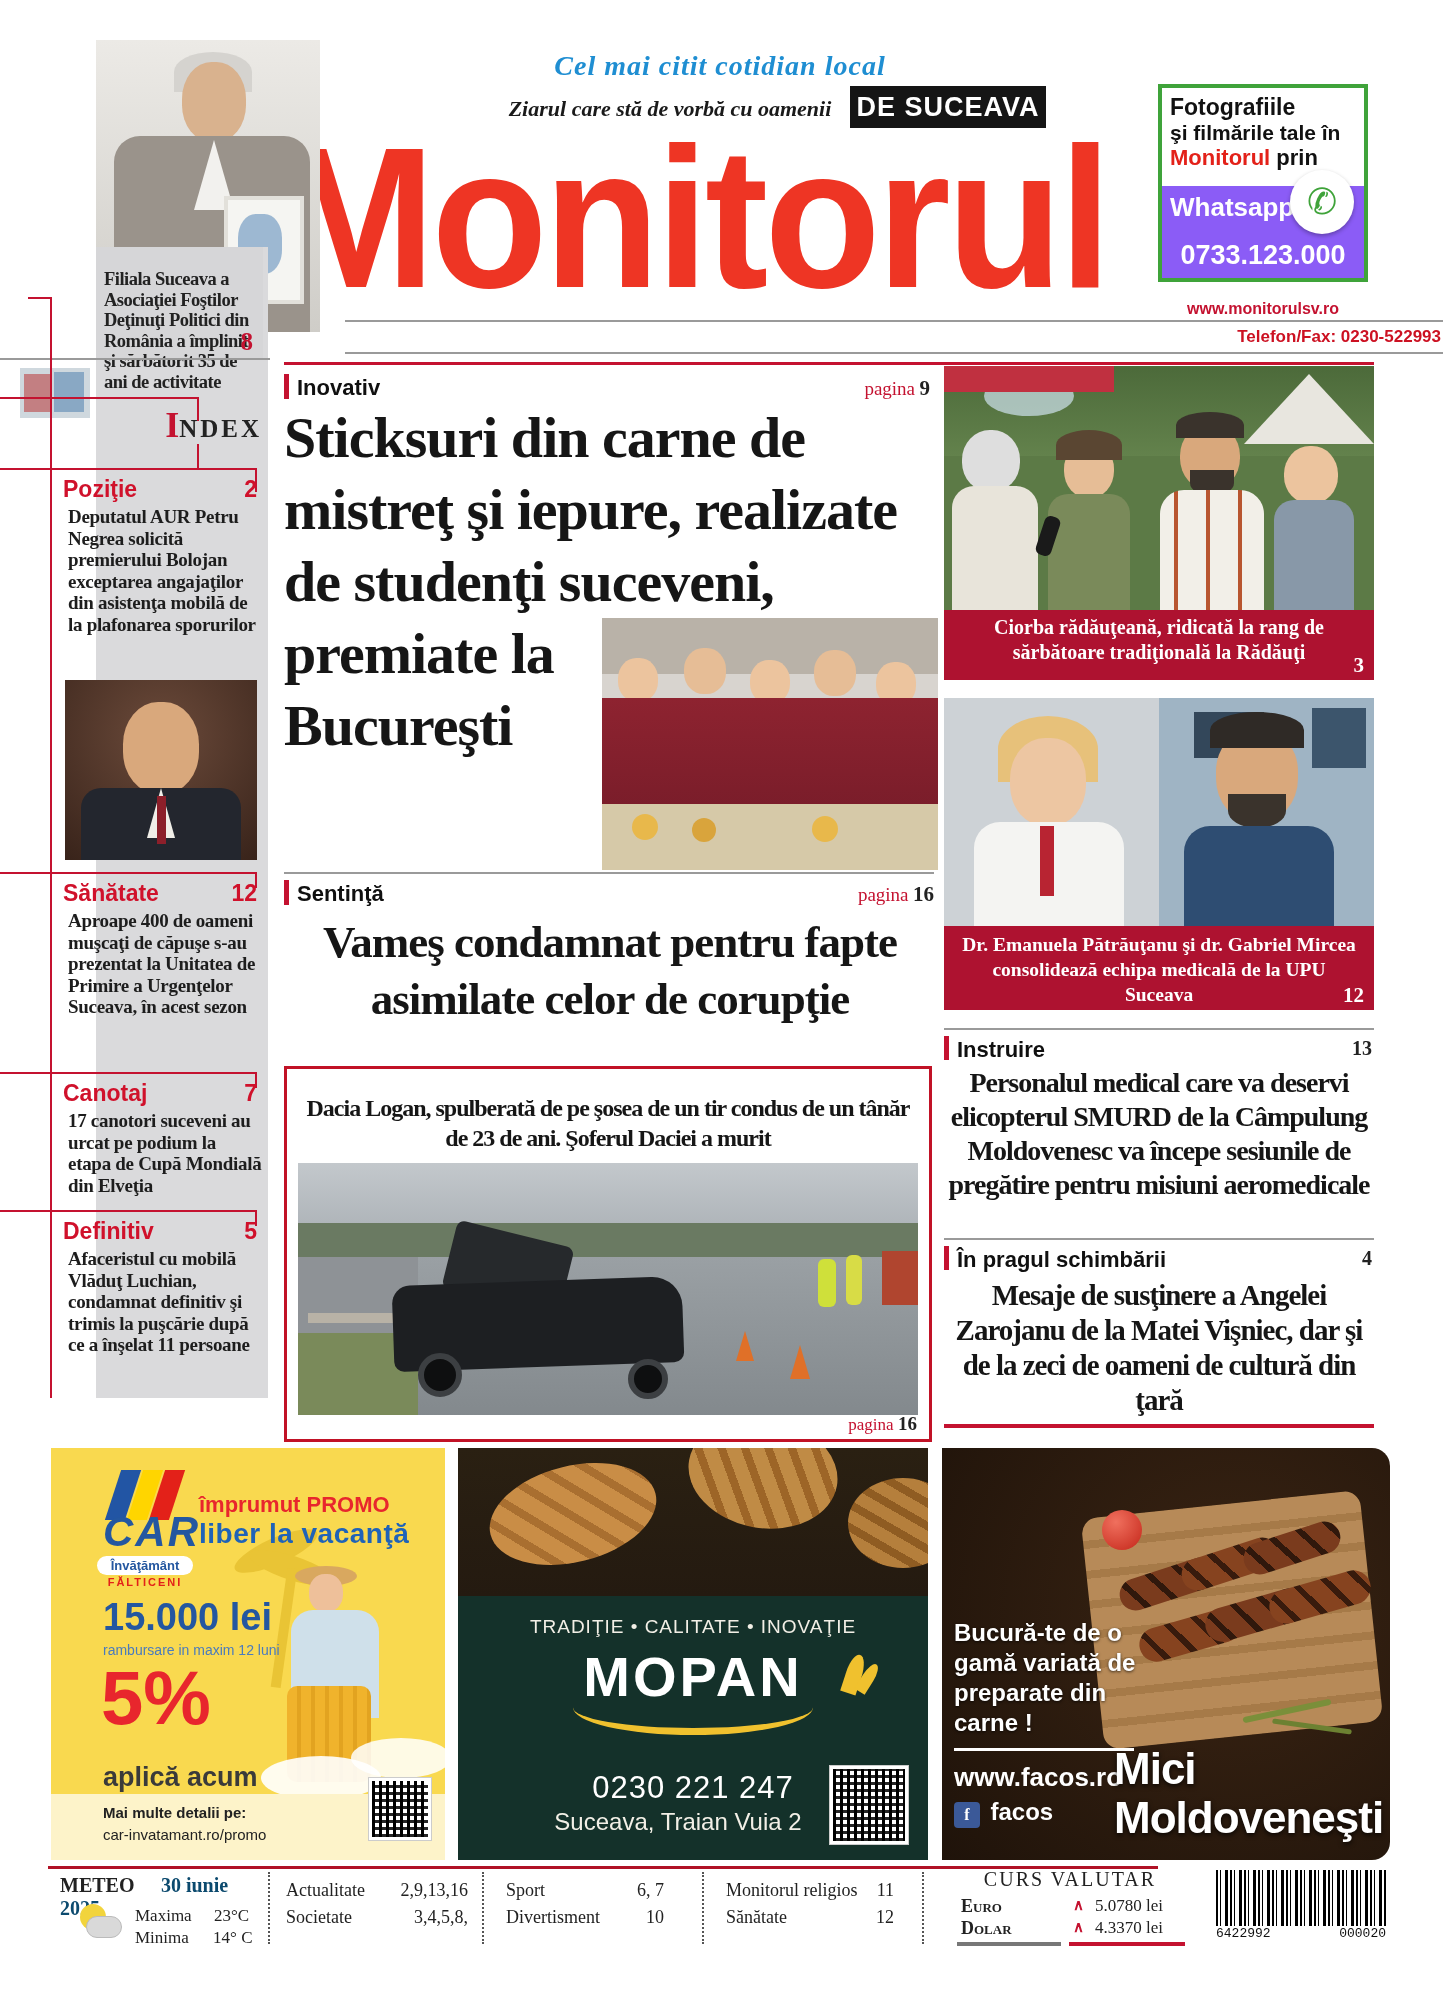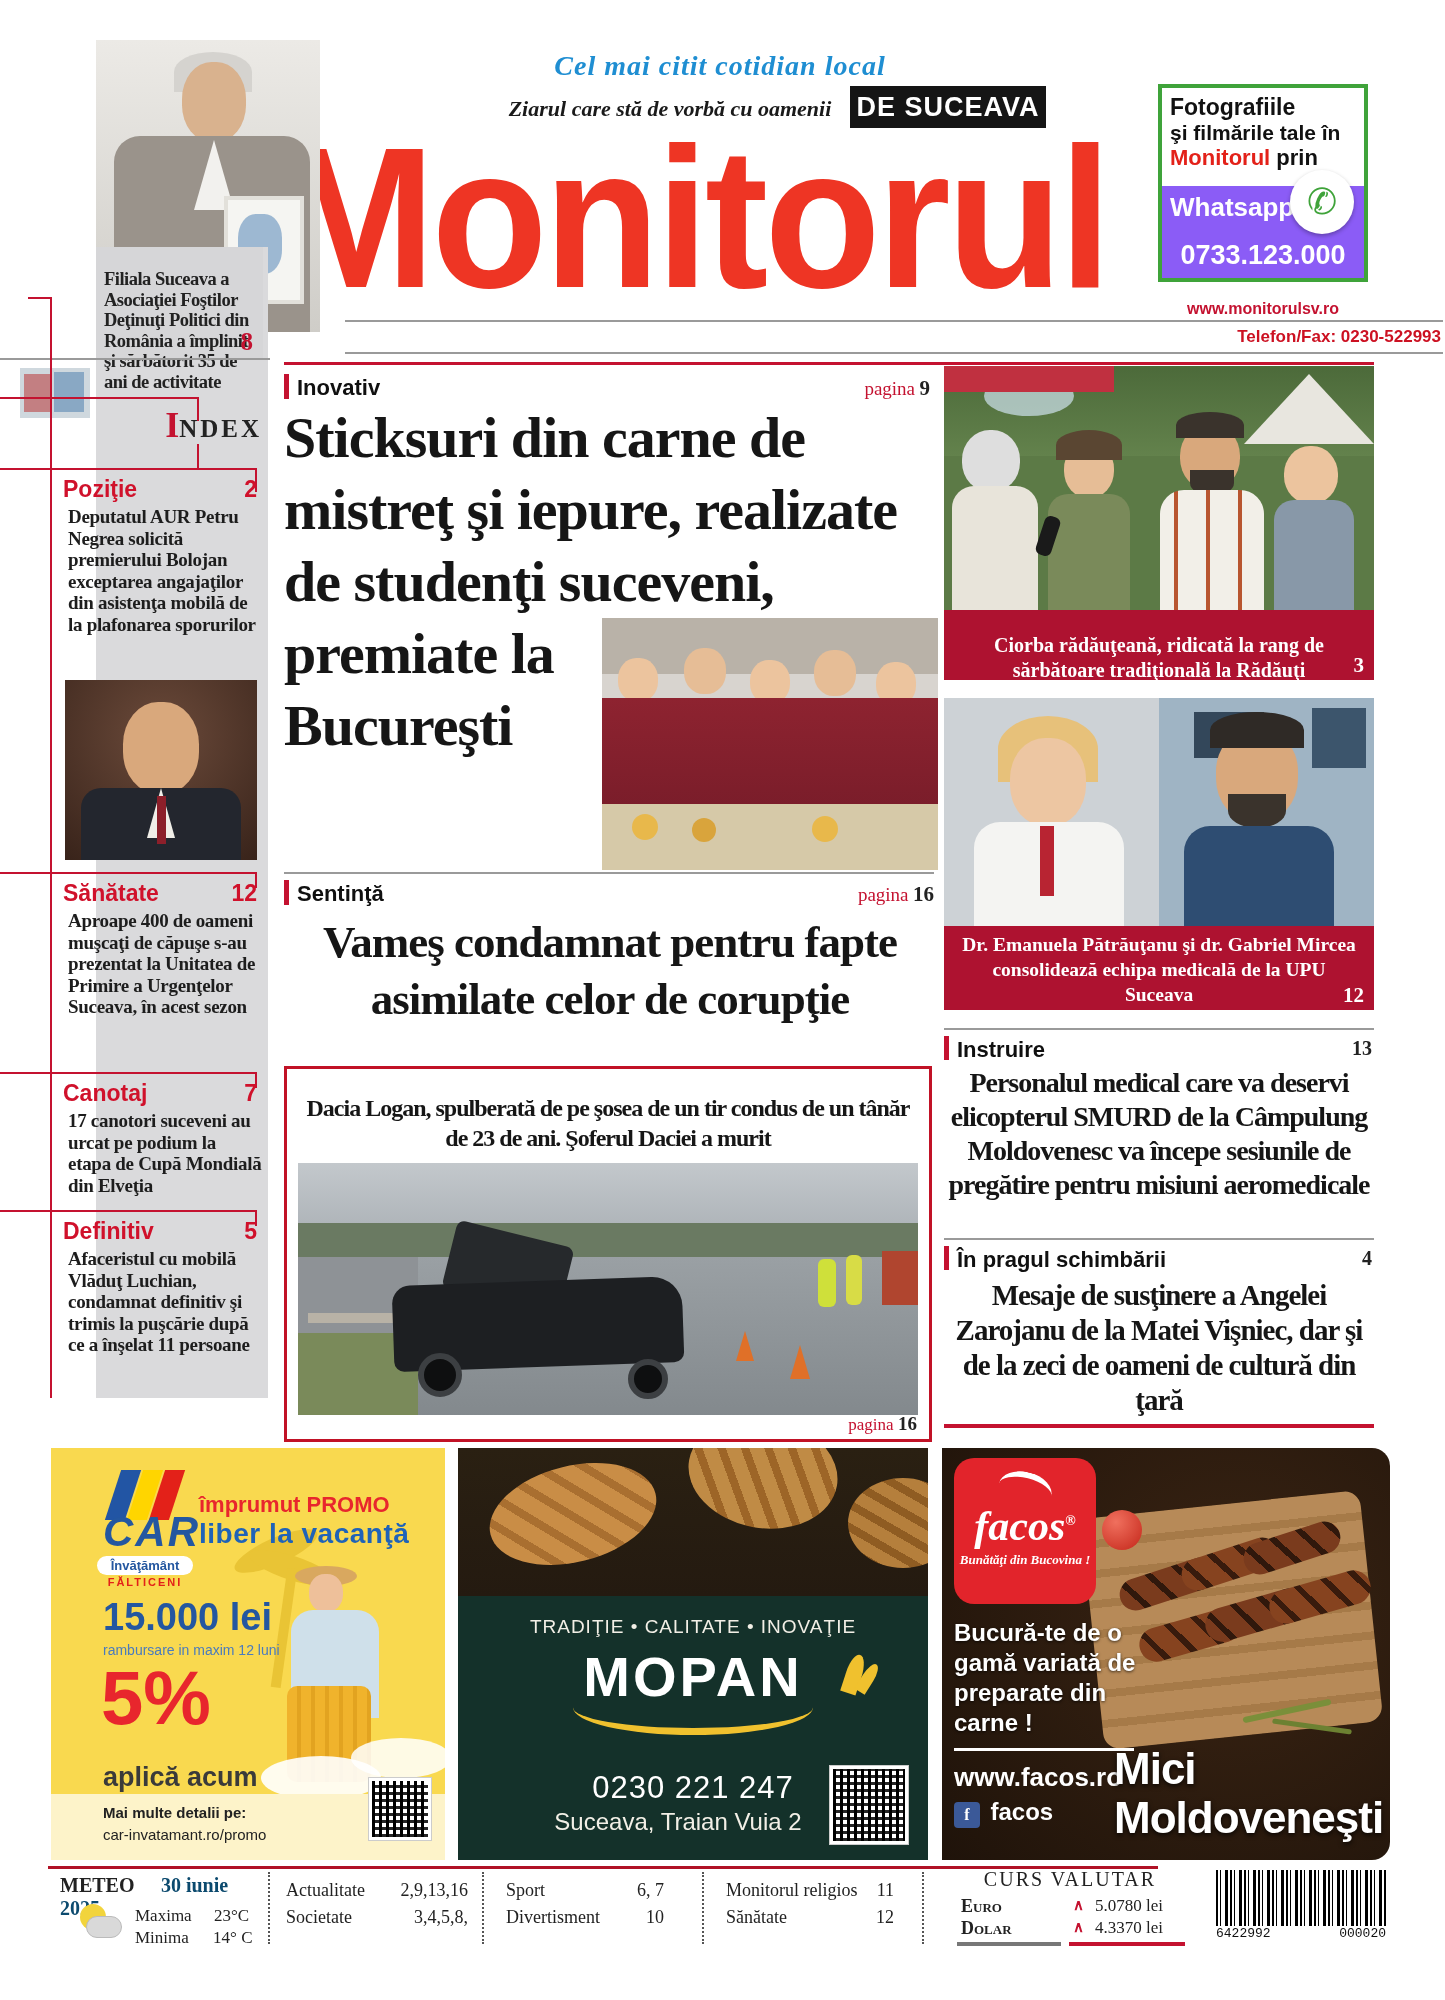--- a/index.html
+++ b/index.html
@@ -207,21 +207,21 @@
   <div class="sh" style="left:104px;top:128px;width:82px;height:116px;border-radius:20px 20px 0 0;background:#7a8a5a"></div>
   <div class="sh" style="left:96px;top:150px;width:16px;height:40px;background:#1a1a1a;border-radius:6px;transform:rotate(18deg)"></div>
   <div class="sh" style="left:236px;top:58px;width:60px;height:66px;border-radius:48%;background:#d9a87c"></div>
   <div class="sh" style="left:232px;top:46px;width:68px;height:26px;border-radius:50% 50% 0 0;background:#3a332c"></div>
   <div class="sh" style="left:246px;top:104px;width:44px;height:26px;border-radius:0 0 50% 50%;background:#3a332c"></div>
   <div class="sh" style="left:216px;top:124px;width:104px;height:120px;border-radius:24px 24px 0 0;
        background:repeating-linear-gradient(90deg,#f2efe8 0 14px,#b8552f 14px 18px,#f2efe8 18px 32px)"></div>
   <div class="sh" style="left:340px;top:80px;width:54px;height:58px;border-radius:48%;background:#ecc49e"></div>
   <div class="sh" style="left:330px;top:134px;width:80px;height:110px;border-radius:20px 20px 0 0;background:#8898a8"></div>
 </div>
-<div class="cap" style="left:944px;top:610px;width:430px;height:70px;box-sizing:border-box;padding:23px 26px 0">
+<div class="cap" style="left:944px;top:610px;width:430px;height:70px;box-sizing:border-box;padding:5px 26px 0">
   <span style="font-size:20px;line-height:25px">Ciorba rădăuţeană, ridicată la rang de sărbătoare tradiţională la Rădăuţi</span>
   <span class="cappg">3</span>
 </div>
 
 <div class="ph" style="left:944px;top:698px;width:430px;height:228px;background:#cdd2d6">
   <div class="sh" style="left:215px;top:0;width:215px;height:228px;background:#9fb4c4"></div>
   <div class="sh" style="left:250px;top:14px;width:70px;height:46px;background:#33475a"></div>
   <div class="sh" style="left:368px;top:10px;width:54px;height:60px;background:#3c556c"></div>
   <div class="sh" style="left:54px;top:18px;width:100px;height:66px;border-radius:50% 50% 0 0;background:#e7c17a"></div>
   <div class="sh" style="left:66px;top:40px;width:76px;height:88px;border-radius:46%;background:#edc6a2"></div>
@@ -316,27 +316,20 @@
        background:repeating-linear-gradient(60deg,#7a3b1d 0 18px,#30180c 18px 24px)"></div>
   <div class="sh" style="left:196px;top:170px;width:104px;height:34px;border-radius:17px;transform:rotate(-16deg);
        background:repeating-linear-gradient(60deg,#86431f 0 18px,#381b0d 18px 24px)"></div>
   <div class="sh" style="left:262px;top:150px;width:104px;height:34px;border-radius:17px;transform:rotate(-16deg);
        background:repeating-linear-gradient(60deg,#7a3b1d 0 18px,#30180c 18px 24px)"></div>
   <div class="sh" style="left:326px;top:132px;width:104px;height:34px;border-radius:17px;transform:rotate(-16deg);
        background:repeating-linear-gradient(60deg,#86431f 0 18px,#381b0d 18px 24px)"></div>
   <div class="sh" style="left:300px;top:260px;width:90px;height:6px;background:#7a8f3a;border-radius:3px;transform:rotate(-12deg)"></div>
   <div class="sh" style="left:330px;top:276px;width:80px;height:5px;background:#6c8132;border-radius:3px;transform:rotate(8deg)"></div>
 
-  <div class="sh" style="left:12px;top:10px;width:142px;height:146px;border-radius:20px;background:#e2242b;text-align:center">
-    <div class="sh" style="left:44px;top:14px;width:54px;height:30px;border-top:6px solid #fff;border-radius:50%;transform:rotate(14deg)"></div>
-    <div class="ser b i wt" style="font-size:42px;margin-top:44px">
-      <span>facos</span><span style="font-size:14px;vertical-align:super">®</span>
-    </div>
-    <div class="ser b i wt" style="font-size:13px;margin-top:2px">Bunătăţi din Bucovina !</div>
-  </div>
   <div class="sh b wt" style="left:12px;top:170px;width:185px;font-size:24px;line-height:30px;text-shadow:0 1px 3px rgba(0,0,0,.7)">Bucură-te de o gamă variată de preparate din carne !</div>
   <div class="sh" style="left:12px;top:300px;width:180px;height:3px;background:#fff"></div>
   <div class="sh b wt" style="left:12px;top:314px;font-size:26px">www.facos.ro</div>
   <div class="sh" style="left:12px;top:350px">
     <span style="display:inline-block;width:26px;height:26px;background:#3b5998;color:#fff;font-weight:bold;
                  text-align:center;line-height:26px;border-radius:4px;font-family:'Liberation Serif',serif">f</span>
     <span class="b wt" style="font-size:24px;margin-left:6px">facos</span>
   </div>
   <div class="sh b wt" style="left:172px;top:296px;width:270px;font-size:44px;line-height:49px;letter-spacing:-1px;text-shadow:0 2px 5px rgba(0,0,0,.8)">Mici Moldoveneşti</div>
 </div>

